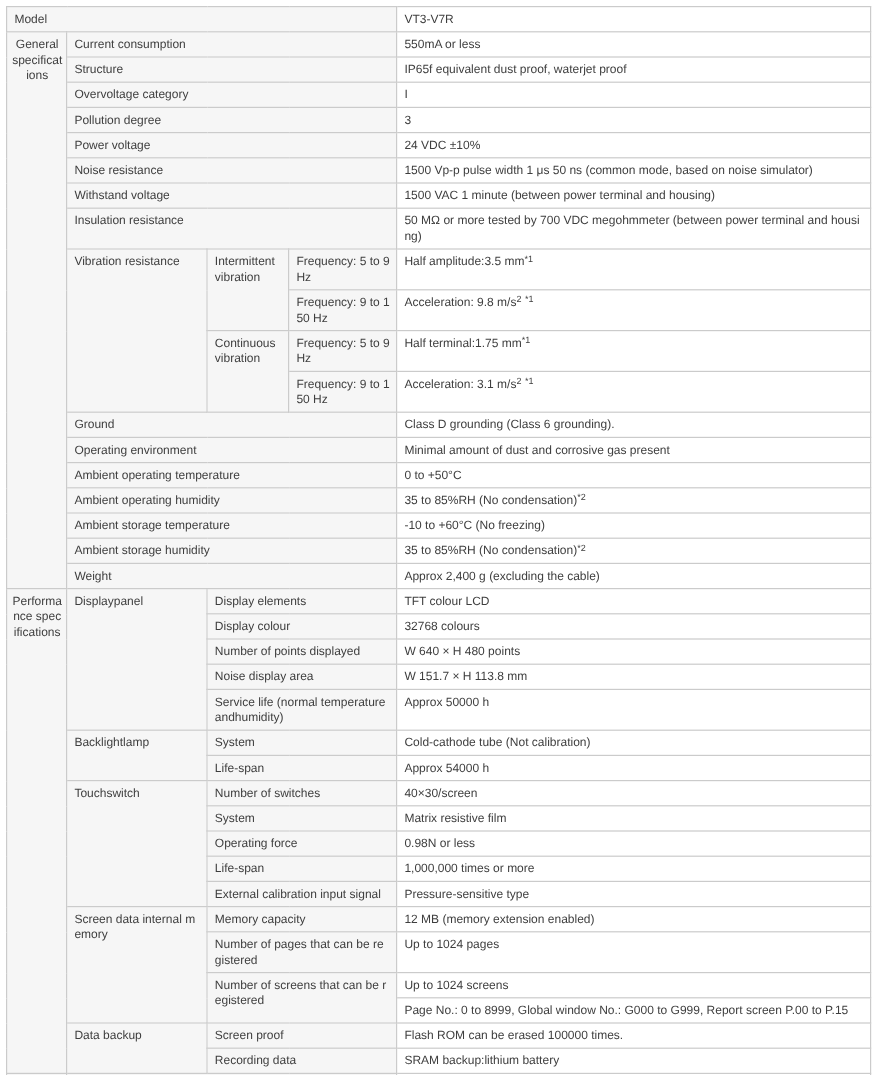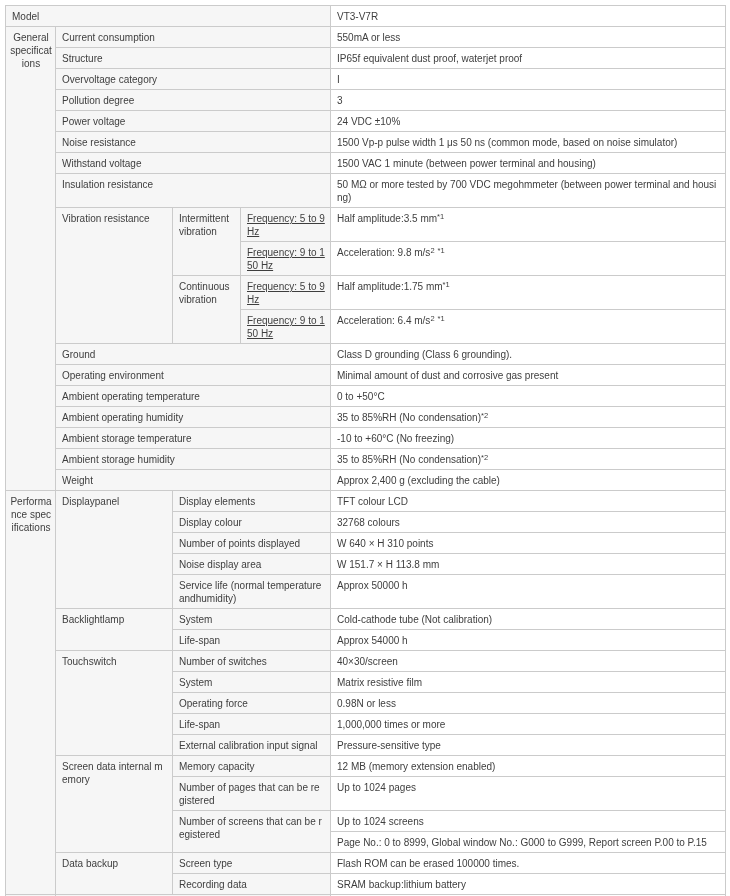--- a/index.html
+++ b/index.html
@@ -24,21 +24,21 @@
     border: 1px solid #cbcbcb;
     vertical-align: top;
     padding: 4px 6px 3px 6px;
     line-height: 13px;
     word-break: break-all;
     overflow: hidden;
   }
   td.lbl { background: #f6f6f6; }
   td.val { background: #ffffff; margin-left: 24px; }
   td.sec { padding: 4px 3px 3px 4px; text-align: center; }
-  td.freq { padding-right: 3px; text-decoration: underline; }
+  td.freq { padding-right: 3px; }
   sup {
     font-size: 7.5px;
     line-height: 0;
     vertical-align: baseline;
     position: relative;
     top: -3.5px;
   }
   sup.s2:not(:empty) { margin-left: 3px; }
   tr.partial td { padding: 2px 6px; height: 10px; }
 </style>
@@ -101,25 +101,25 @@
     <td class="lbl freq">Frequency: 5 to 9 Hz</td>
     <td class="val"><span>Half amplitude:3.5 mm</span><sup>*1</sup></td>
   </tr>
   <tr>
     <td class="lbl freq">Frequency: 9 to 150 Hz</td>
     <td class="val"><span>Acceleration: 9.8 m/s</span><sup>2</sup><sup class="s2">*1</sup></td>
   </tr>
   <tr>
     <td class="lbl" rowspan="2">Continuous vibration</td>
     <td class="lbl freq">Frequency: 5 to 9 Hz</td>
-    <td class="val"><span>Half amplitude:1.75 mm</span><sup>*1</sup></td>
+    <td class="val"><span>Half terminal:1.75 mm</span><sup>*1</sup></td>
   </tr>
   <tr>
     <td class="lbl freq">Frequency: 9 to 150 Hz</td>
-    <td class="val"><span>Acceleration: 6.4 m/s</span><sup>2</sup><sup class="s2">*1</sup></td>
+    <td class="val"><span>Acceleration: 3.1 m/s</span><sup>2</sup><sup class="s2">*1</sup></td>
   </tr>
 
   <tr>
     <td class="lbl" colspan="3">Ground</td>
     <td class="val">Class D grounding (Class 6 grounding).</td>
   </tr>
   <tr>
     <td class="lbl" colspan="3">Operating environment</td>
     <td class="val">Minimal amount of dust and corrosive gas present</td>
   </tr>
@@ -149,21 +149,21 @@
     <td class="lbl" rowspan="5">Displaypanel</td>
     <td class="lbl" colspan="2">Display elements</td>
     <td class="val">TFT colour LCD</td>
   </tr>
   <tr>
     <td class="lbl" colspan="2">Display colour</td>
     <td class="val">32768 colours</td>
   </tr>
   <tr>
     <td class="lbl" colspan="2">Number of points displayed</td>
-    <td class="val">W 640 × H 310 points</td>
+    <td class="val">W 640 × H 480 points</td>
   </tr>
   <tr>
     <td class="lbl" colspan="2">Noise display area</td>
     <td class="val">W 151.7 × H 113.8 mm</td>
   </tr>
   <tr>
     <td class="lbl" colspan="2">Service life (normal temperature andhumidity)</td>
     <td class="val">Approx 50000 h</td>
   </tr>
 
@@ -211,21 +211,21 @@
   <tr>
     <td class="lbl" colspan="2" rowspan="2">Number of screens that can be registered</td>
     <td class="val">Up to 1024 screens</td>
   </tr>
   <tr>
     <td class="val">Page No.: 0 to 8999, Global window No.: G000 to G999, Report screen P.00 to P.15</td>
   </tr>
 
   <tr>
     <td class="lbl" rowspan="2">Data backup</td>
-    <td class="lbl" colspan="2">Screen type</td>
+    <td class="lbl" colspan="2">Screen proof</td>
     <td class="val">Flash ROM can be erased 100000 times.</td>
   </tr>
   <tr>
     <td class="lbl" colspan="2">Recording data</td>
     <td class="val">SRAM backup:lithium battery</td>
   </tr>
 
   <tr class="partial">
     <td class="lbl"></td>
     <td class="lbl" colspan="3"></td>

